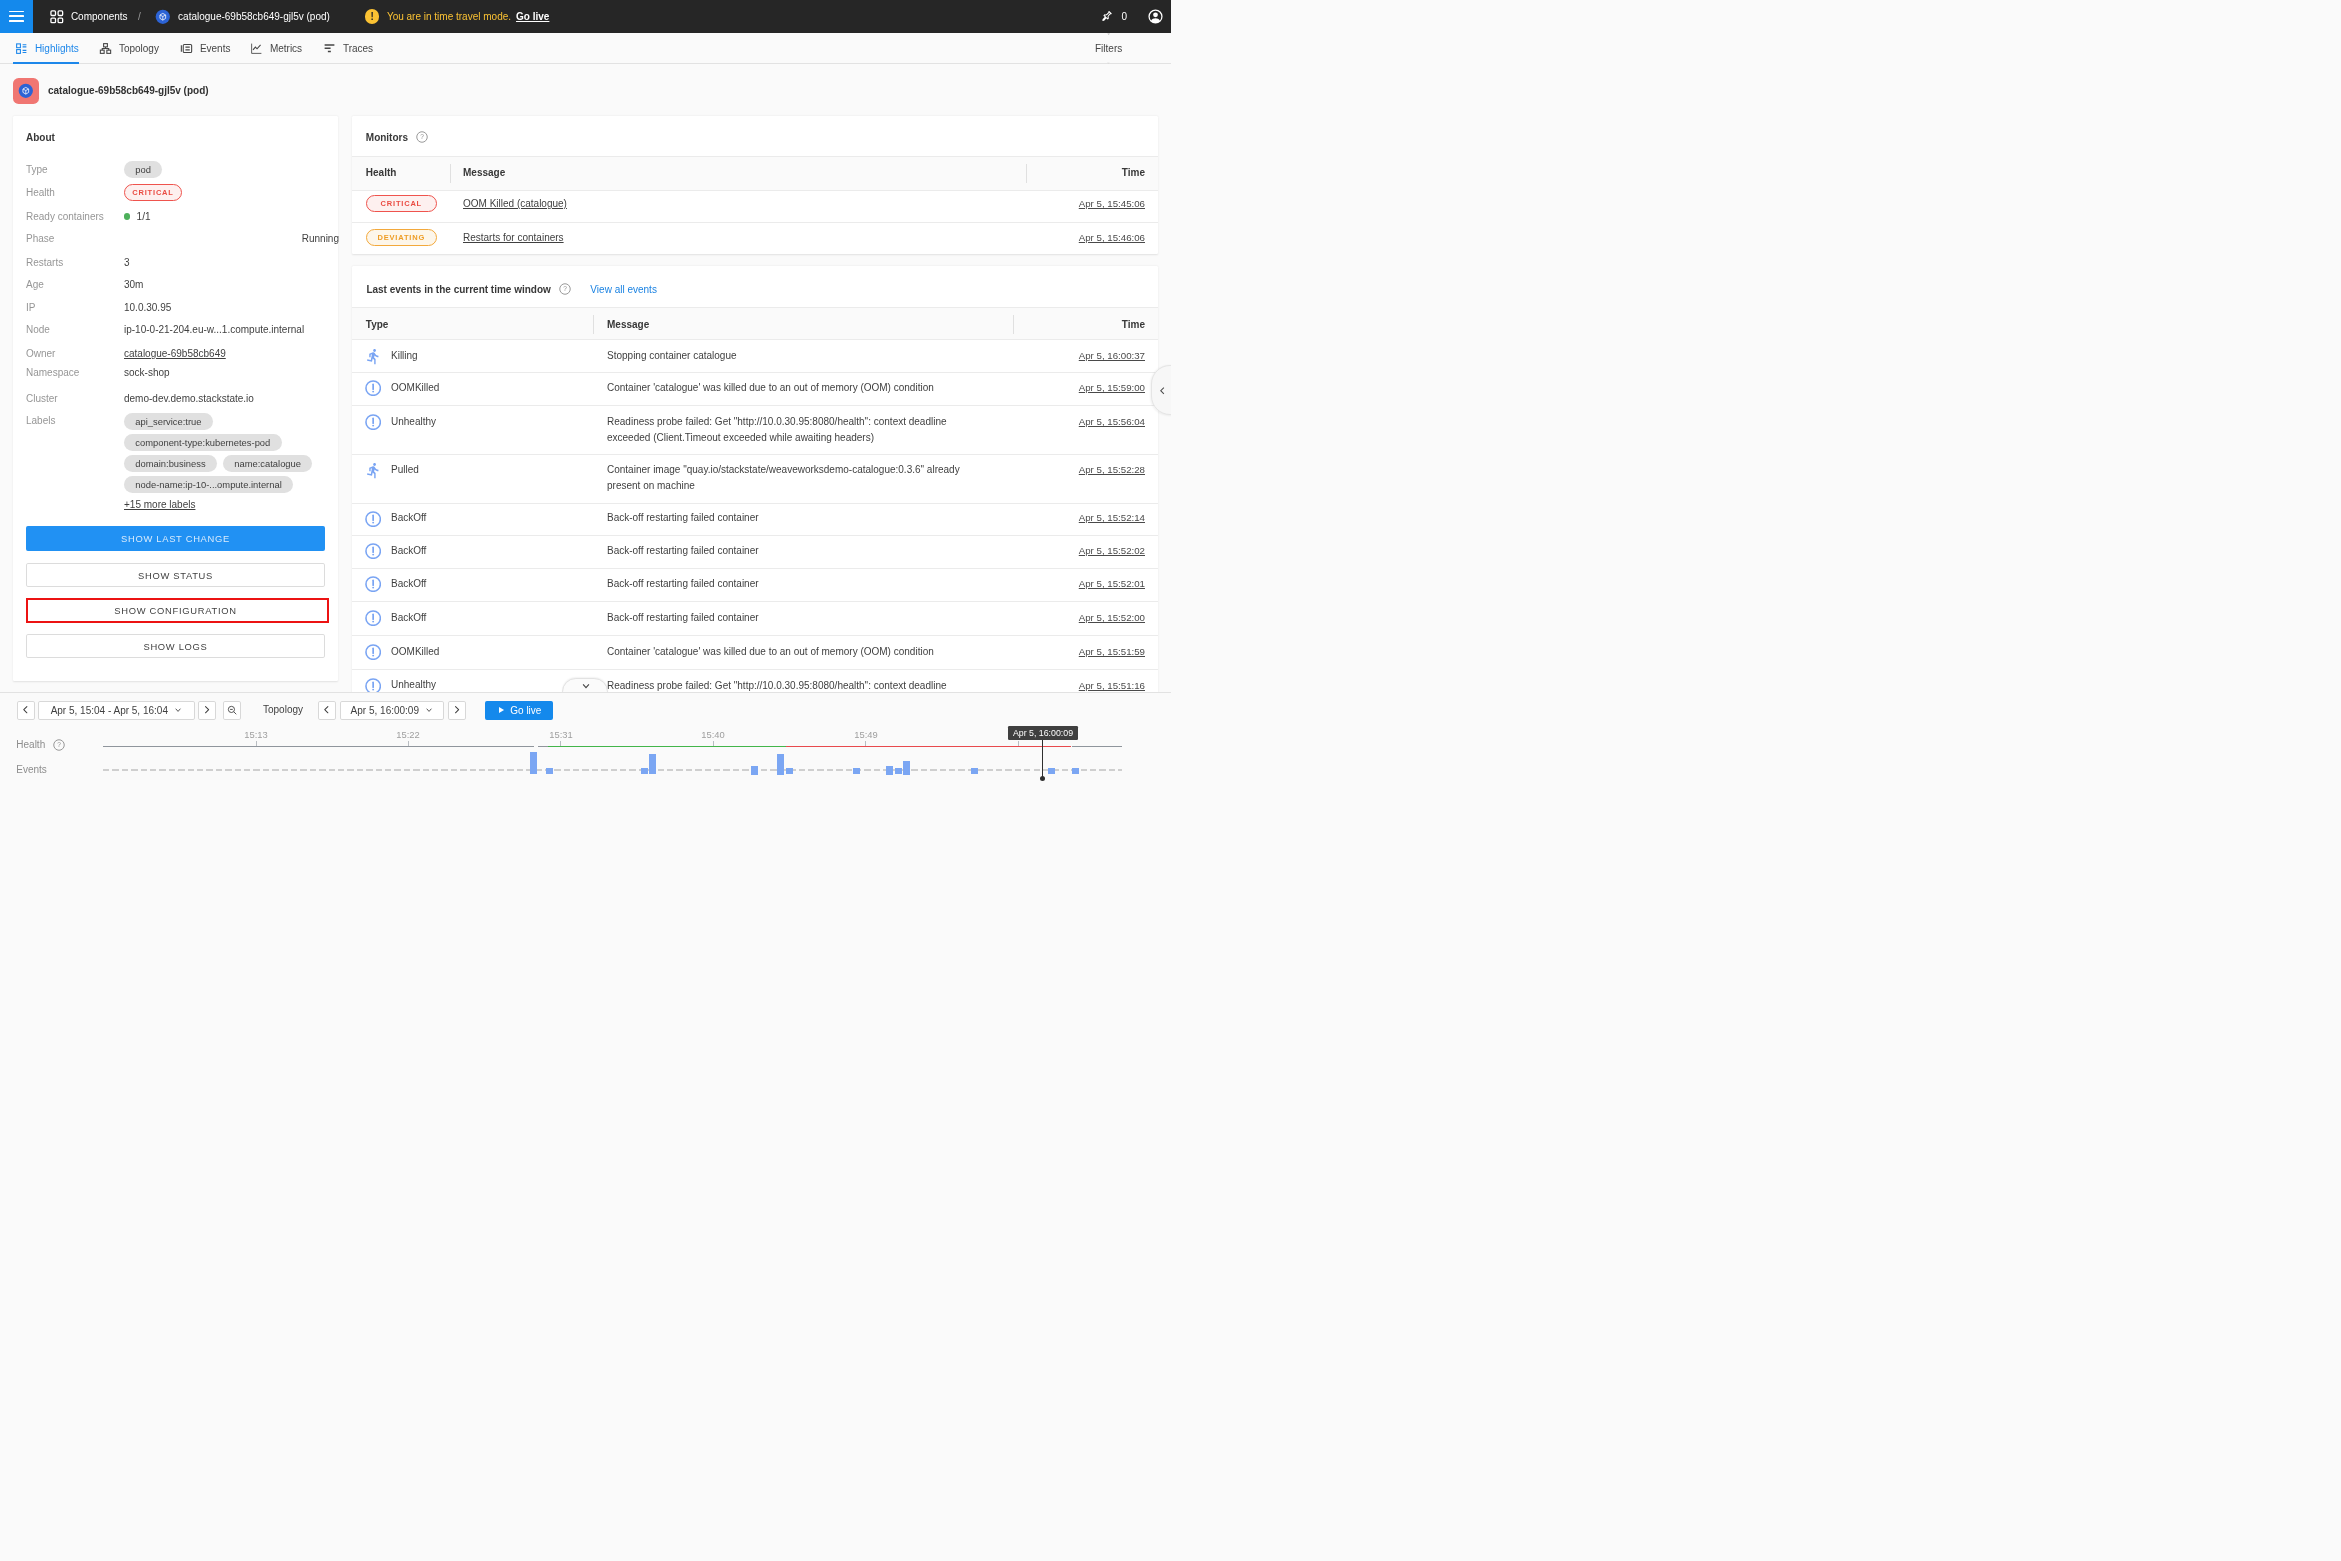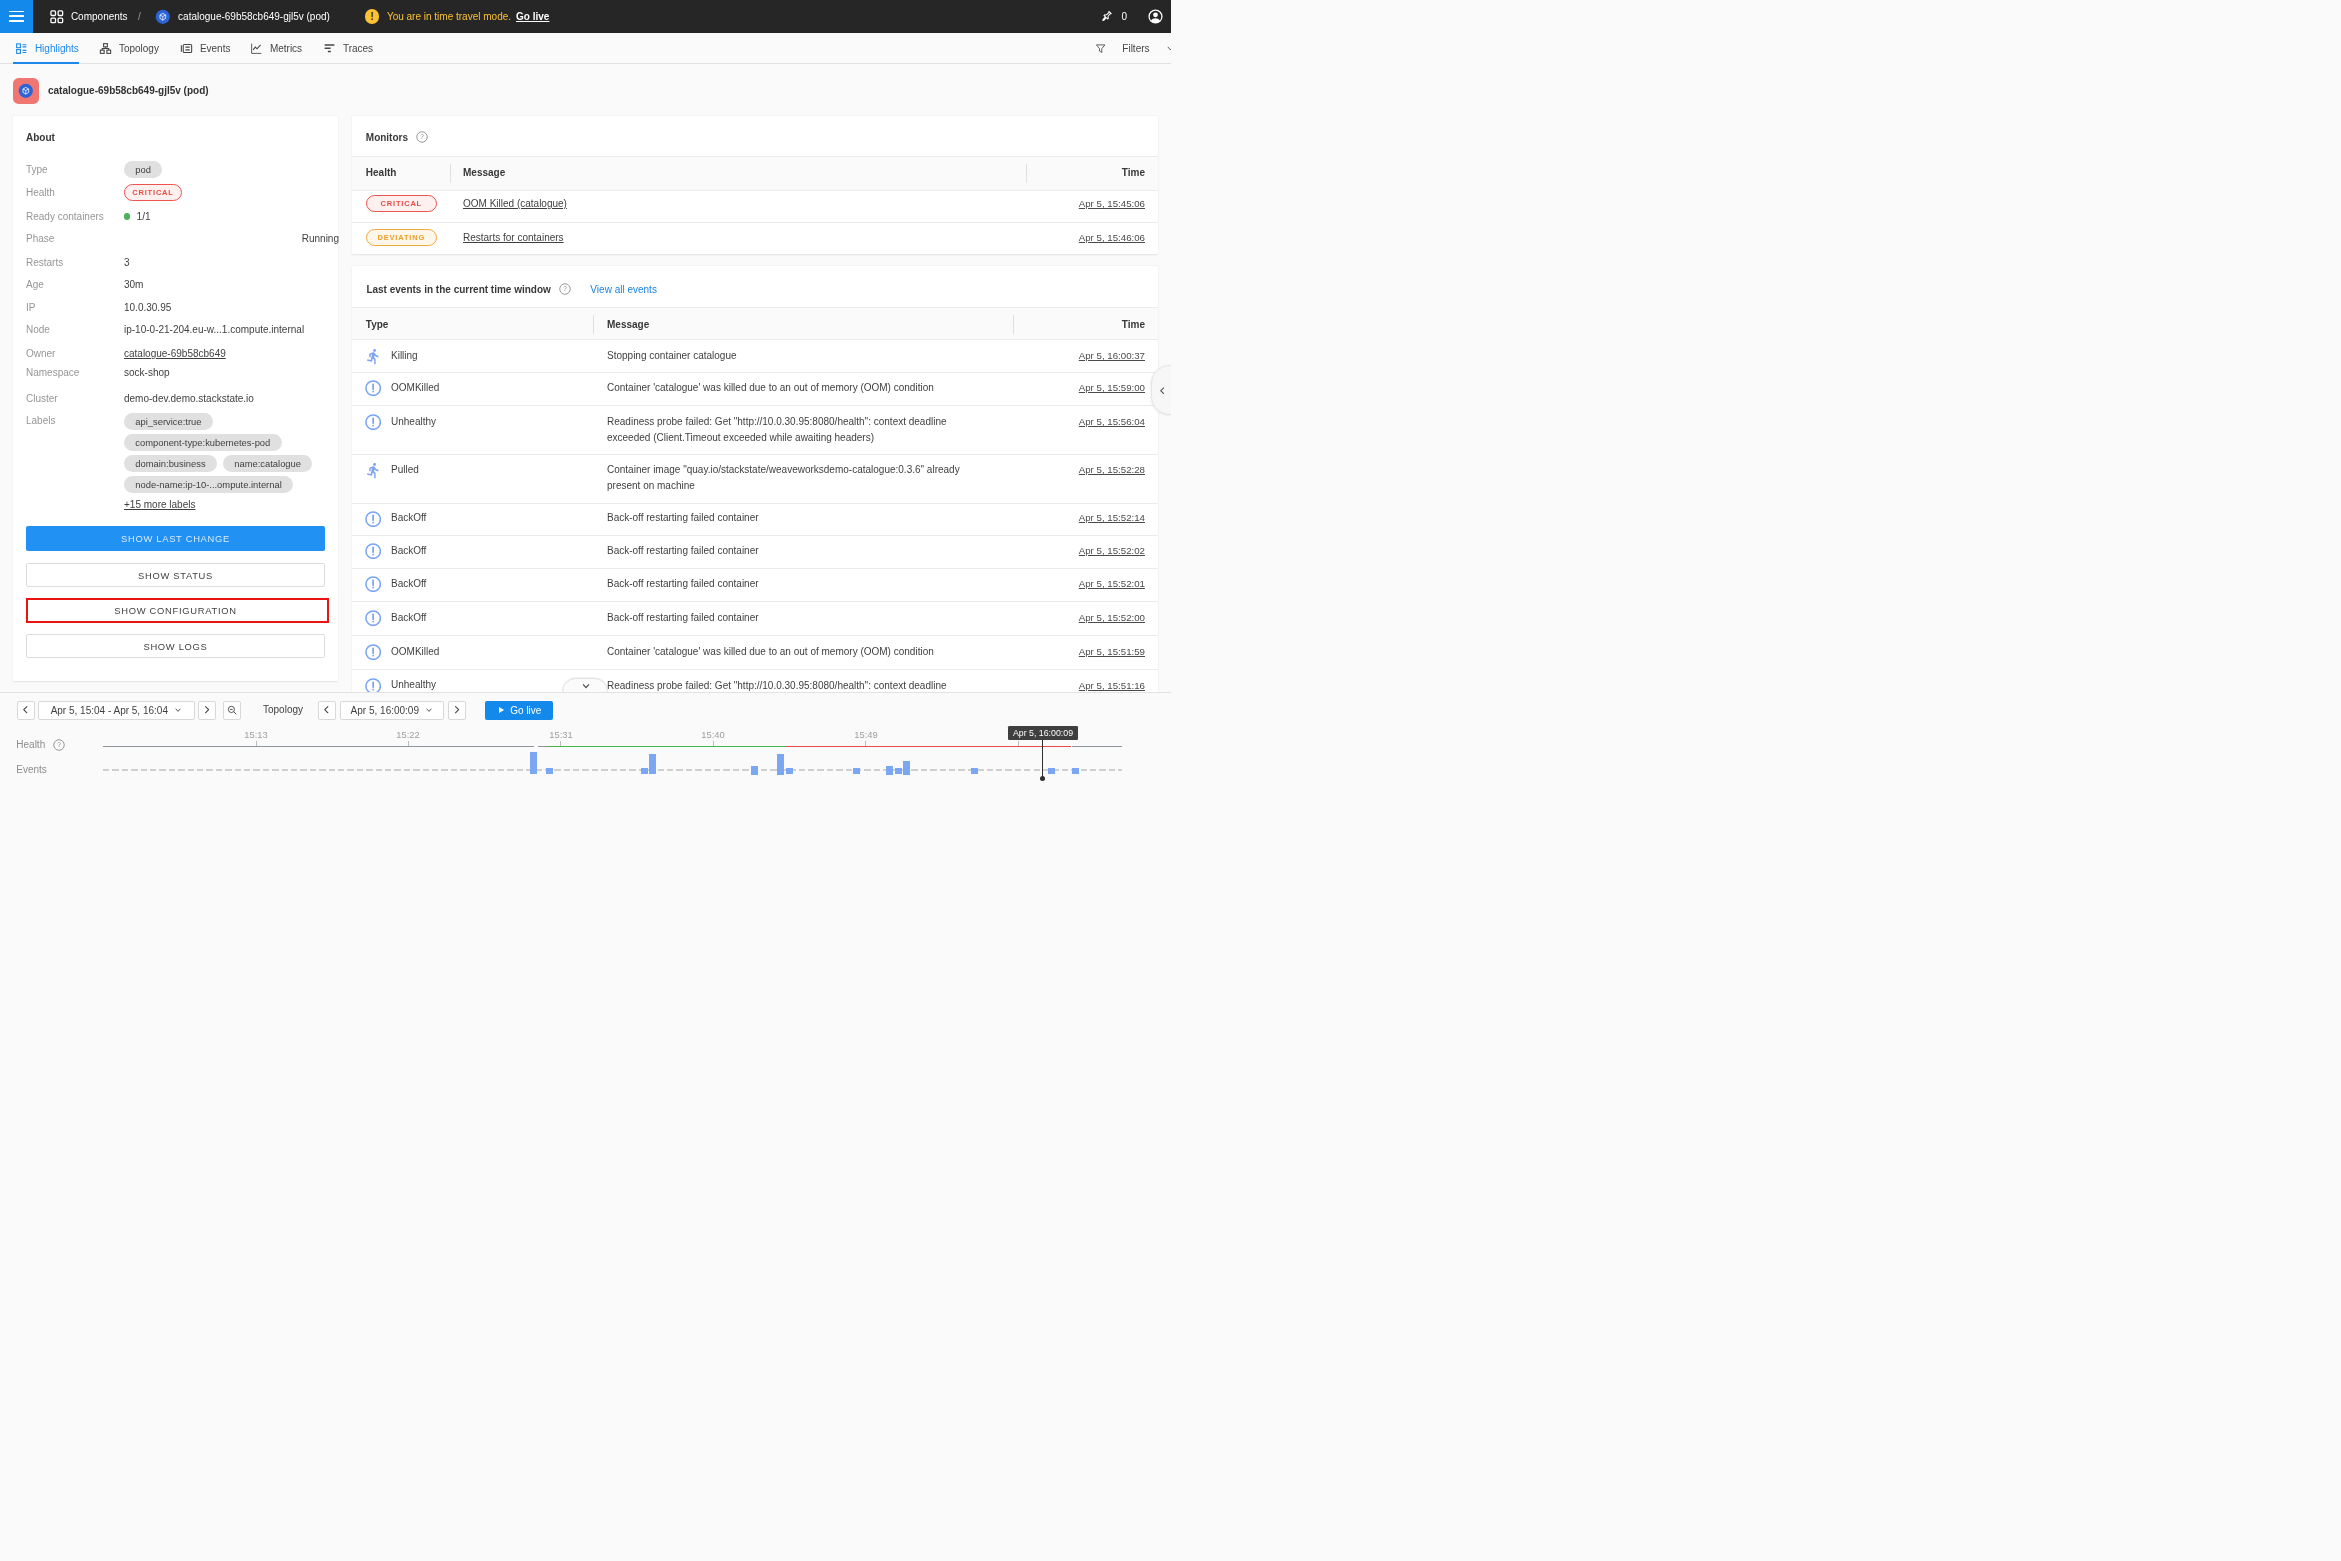--- a/index.html
+++ b/index.html
@@ -127,21 +127,21 @@
       <path d="M5.5 14.5 L10 9.5 L13 12.5 L19.5 5.5"></path>
     </svg>
     <span>Metrics</span>
   </div>
   <div class="tab" style="left:323px;">
     <svg width="13" height="13" viewBox="0 0 24 24" fill="none" stroke="#454545" stroke-width="2.4">
       <path d="M3 5.5 H21 M3 11.5 H14 M9 17.5 H14.5"></path>
     </svg>
     <span>Traces</span>
   </div>
-  <div class="tab" style="left:1095px; gap:16px; color:#454545;">
+  <div class="tab" style="left:1095px; gap:8px; color:#454545;flex-direction:column;">
     <svg width="11.3" height="11.3" viewBox="0 0 24 24" fill="none" stroke="#454545" stroke-width="1.8">
       <path d="M3 4 H21 L14.5 12 V20 L9.5 17 V12 Z"></path>
     </svg>
     <span>Filters</span>
     <svg width="8.8" height="8.8" viewBox="0 0 24 24" fill="none" stroke="#454545" stroke-width="2.4">
         <path d="M5 8 L12 16 L19 8"></path>
       </svg>
   </div>
   <div id="tab-underline"></div>
 </div>

